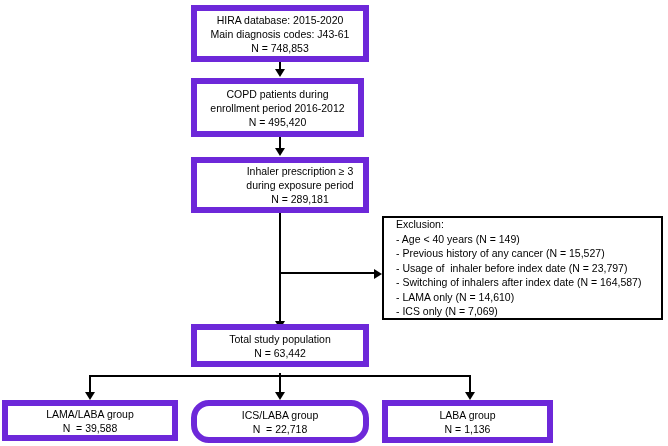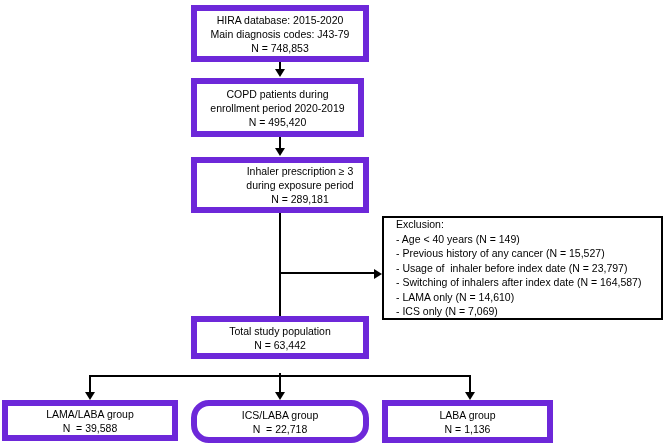--- a/index.html
+++ b/index.html
@@ -75,30 +75,30 @@
     border-left: 8px solid #000000;
   }
 </style>
 </head>
 <body>
 
 <div id="canvas">
 
   <div class="flow-box" style="left:191px; top:5px; width:178px; height:57px;">
     <span class="line">HIRA database: 2015-2020</span>
-    <span class="line">Main diagnosis codes: J43-79</span>
+    <span class="line">Main diagnosis codes: J43-61</span>
     <span class="line">N = 748,853</span>
   </div>
 
   <div class="conn vline" style="left:279px; top:62px; width:2px; height:9px;"></div>
   <div class="arrow-down" style="left:275px; top:69px;"></div>
 
   <div class="flow-box" style="left:191px; top:78px; width:173px; height:59px;">
     <span class="line">COPD patients during</span>
-    <span class="line">enrollment period 2020-2019</span>
+    <span class="line">enrollment period 2016-2012</span>
     <span class="line">N = 495,420</span>
   </div>
 
   <div class="conn vline" style="left:279px; top:137px; width:2px; height:13px;"></div>
   <div class="arrow-down" style="left:275px; top:148px;"></div>
 
   <div class="flow-box" style="left:191px; top:157px; width:178px; height:56px;padding-left:40px;">
     <span class="line">Inhaler prescription ≥ 3</span>
     <span class="line">during exposure period</span>
     <span class="line">N = 289,181</span>
@@ -113,21 +113,21 @@
   <div class="excl-box" style="left:382px; top:216px; width:281px; height:104px;">
     <span class="line">Exclusion:</span>
     <span class="line">- Age &lt; 40 years (N = 149)</span>
     <span class="line">- Previous history of any cancer (N = 15,527)</span>
     <span class="line">- Usage of  inhaler before index date (N = 23,797)</span>
     <span class="line">- Switching of inhalers after index date (N = 164,587)</span>
     <span class="line">- LAMA only (N = 14,610)</span>
     <span class="line">- ICS only (N = 7,069)</span>
   </div>
 
-  <div class="flow-box" style="left:191px; top:316px; width:178px; height:43px;">
+  <div class="flow-box" style="left:191px; top:324px; width:178px; height:43px;">
     <span class="line">Total study population</span>
     <span class="line">N = 63,442</span>
   </div>
 
   <div class="conn vline" style="left:279px; top:373px; width:2px; height:3px;"></div>
   <div class="conn hline" style="left:89px; top:375px; width:382px; height:2px;"></div>
 
   <div class="conn vline" style="left:89px; top:375px; width:2px; height:19px;"></div>
   <div class="arrow-down" style="left:85px; top:392px;"></div>
 

